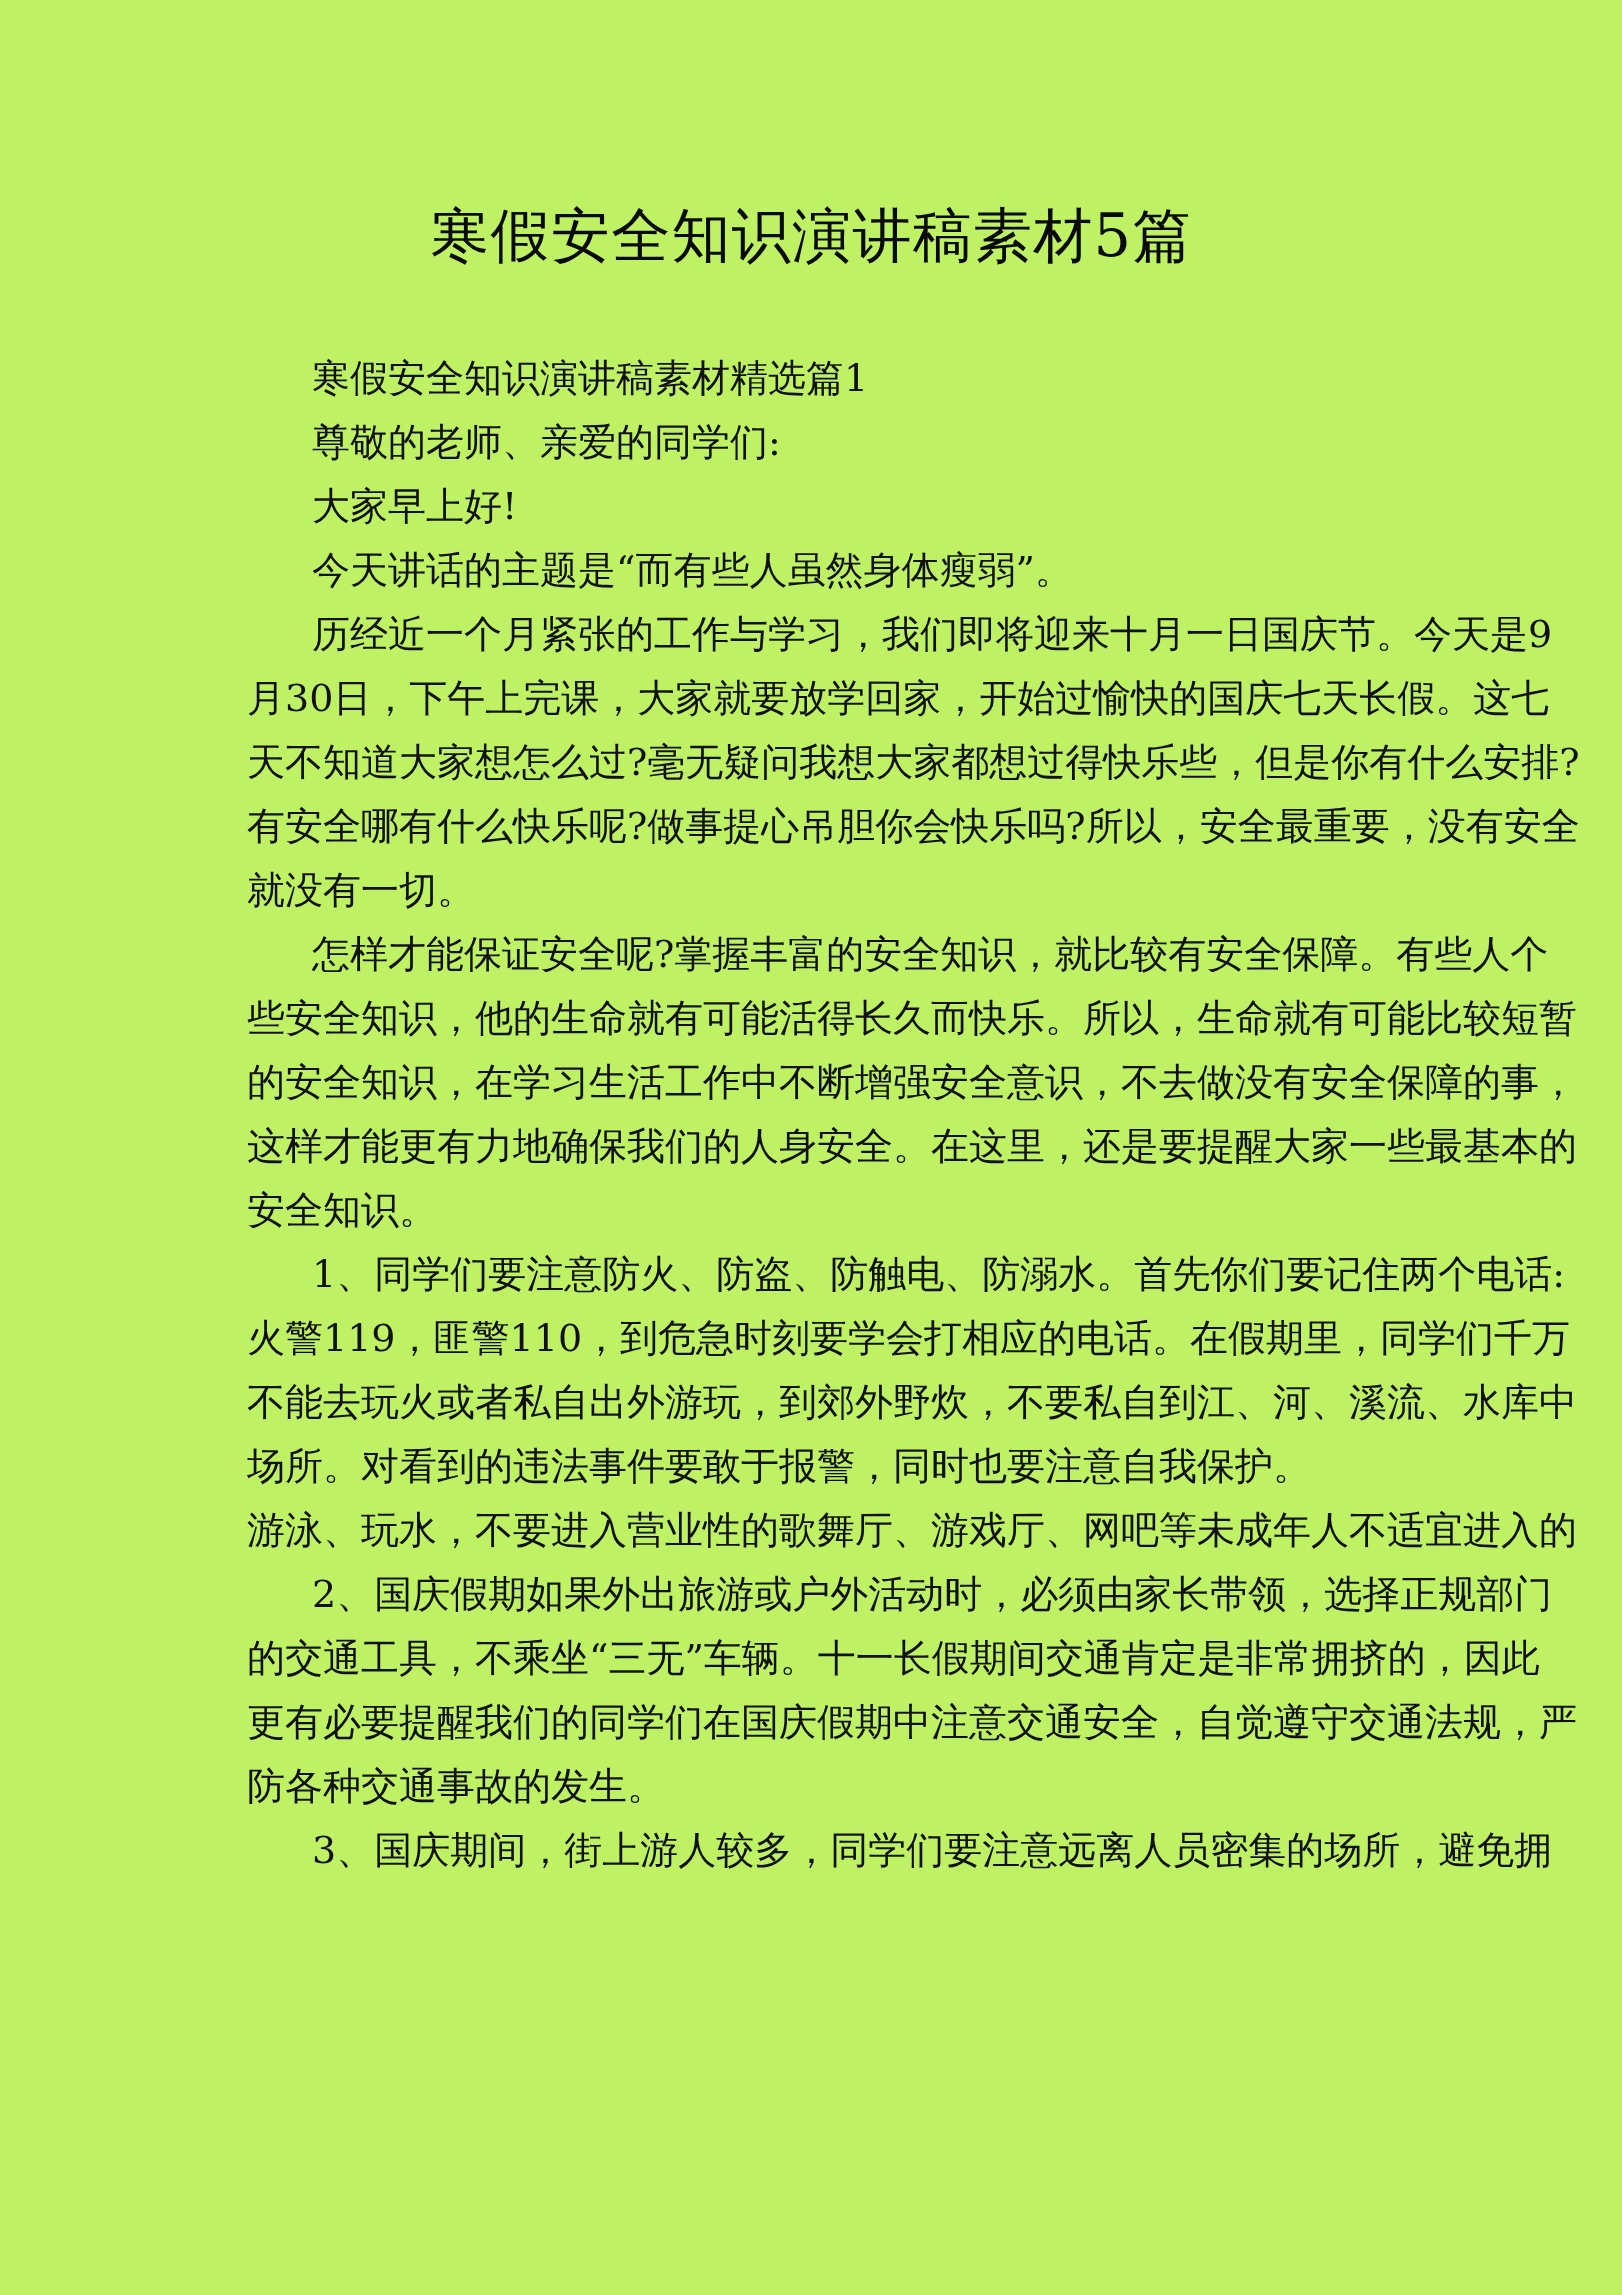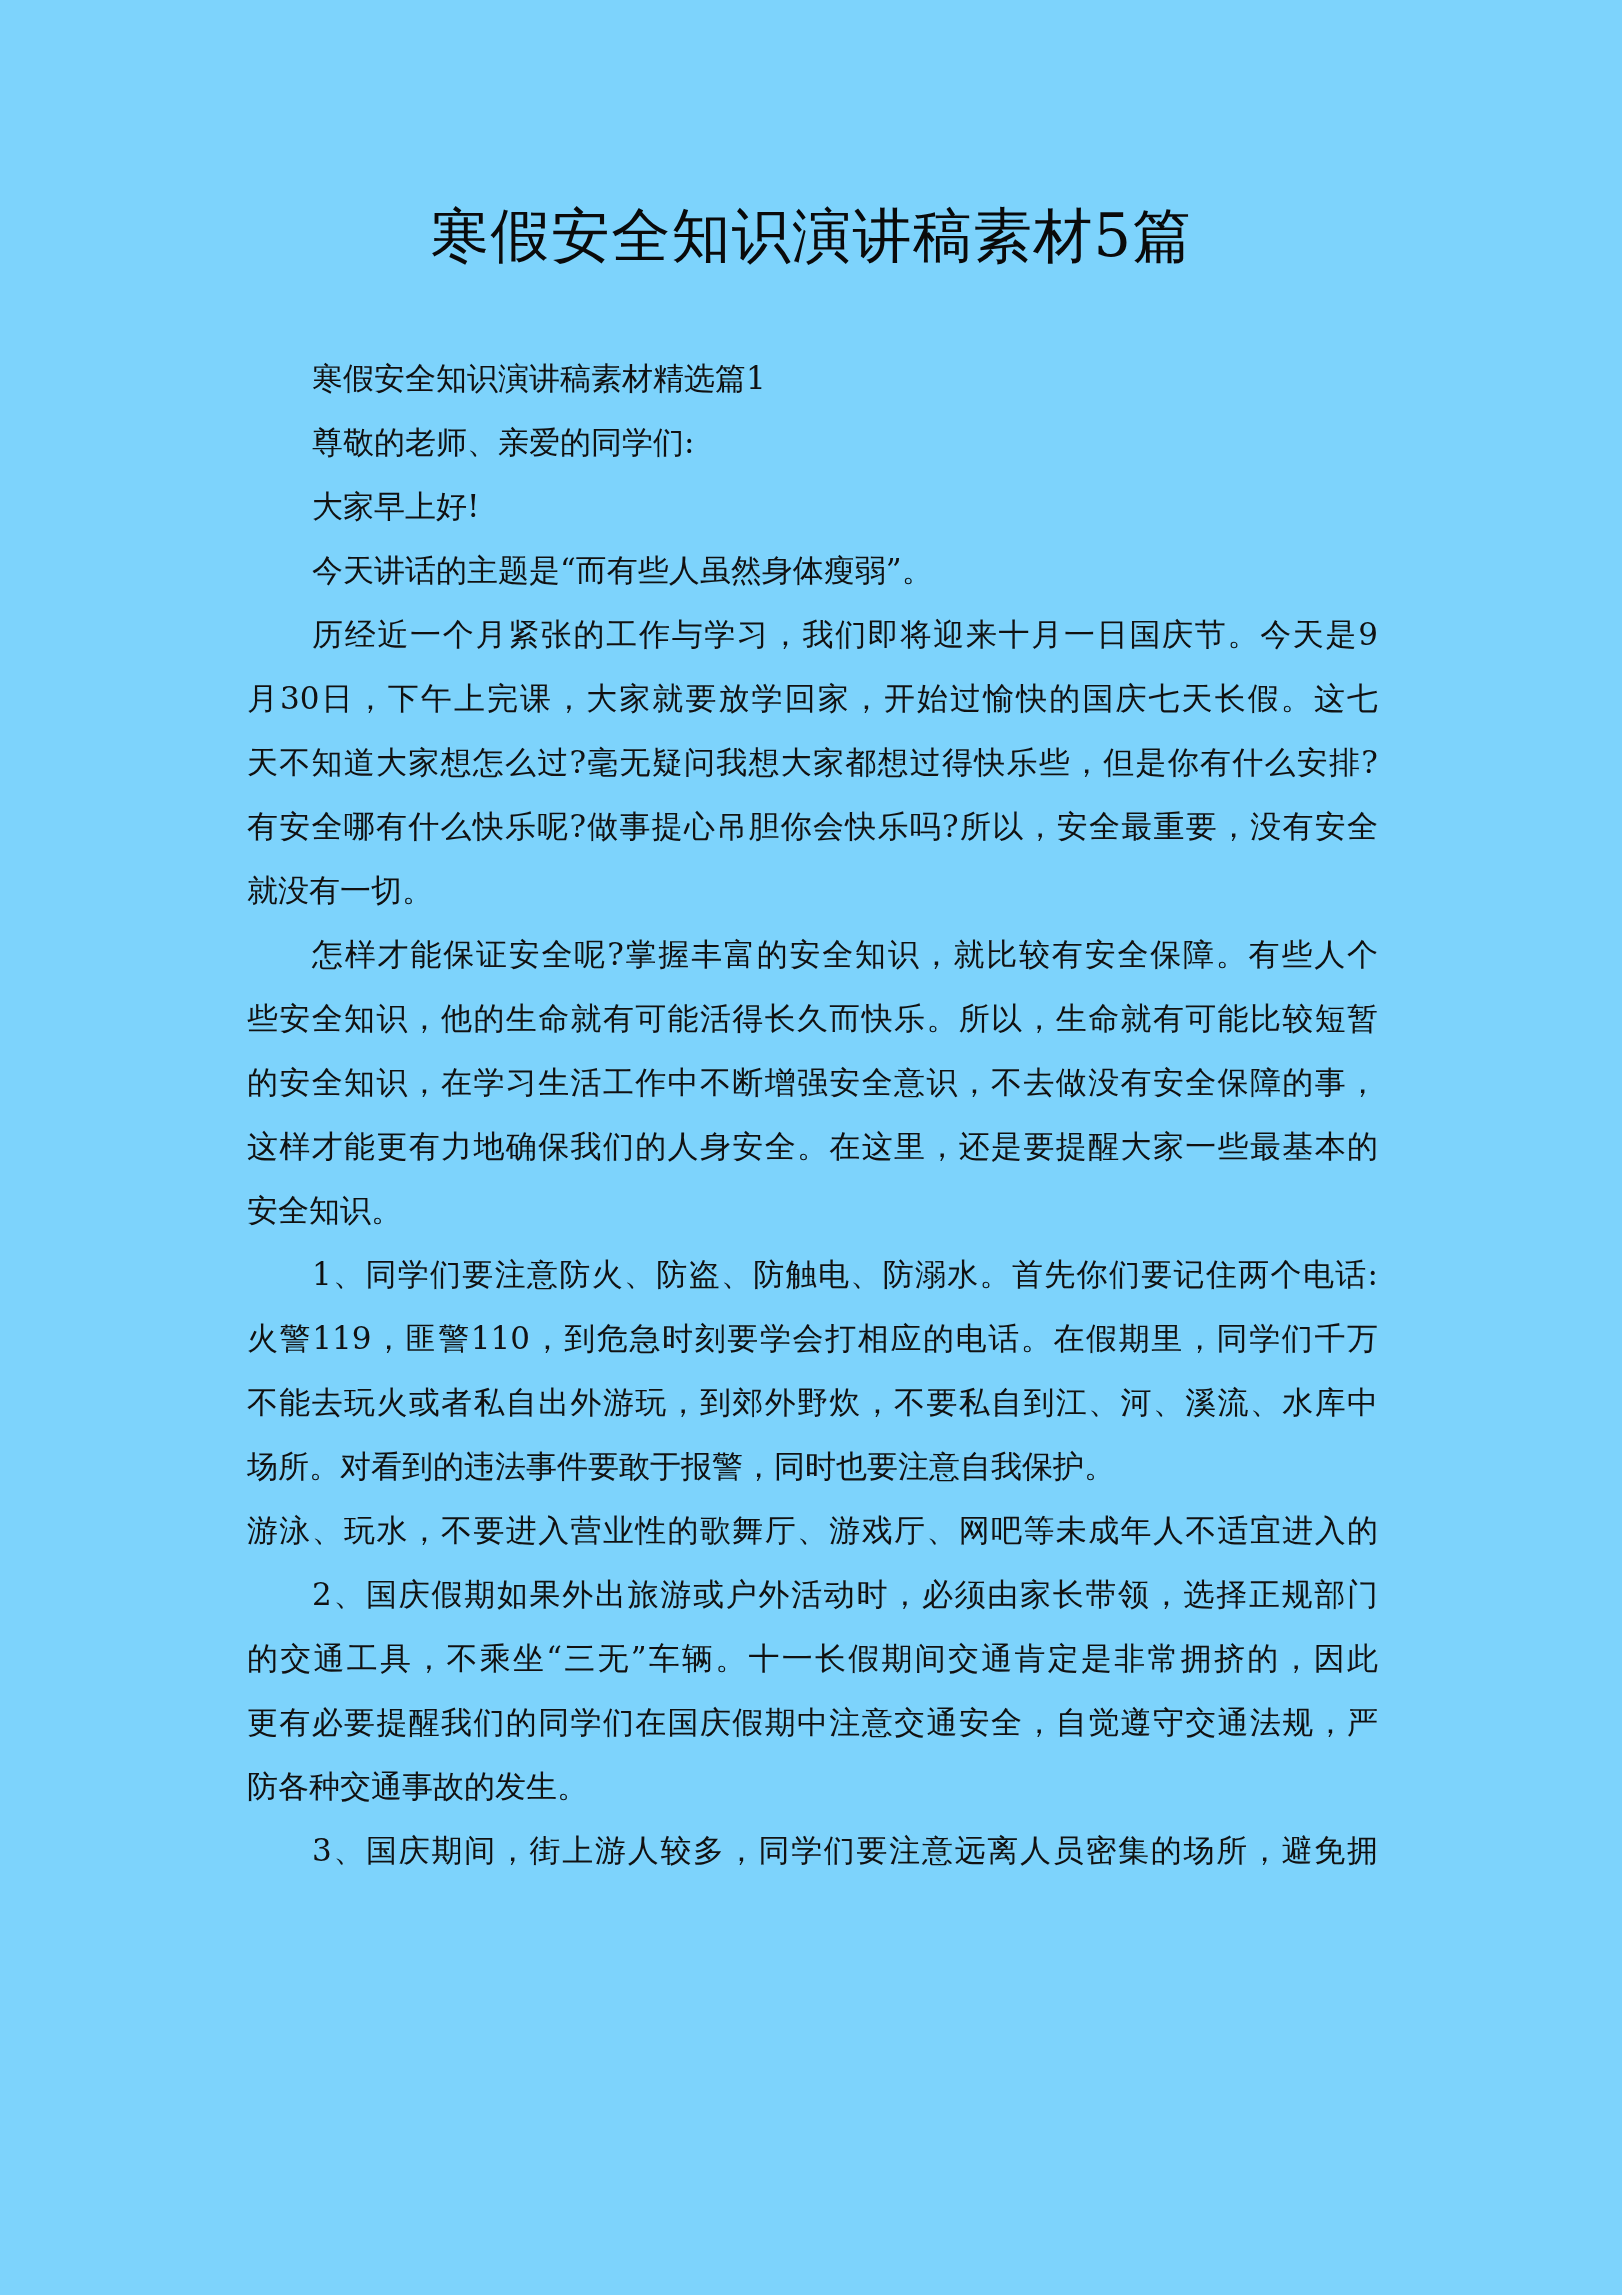--- a/index.html
+++ b/index.html
@@ -14,21 +14,21 @@
       overflow: hidden;
       font-family: "DejaVu Serif", "Liberation Serif", serif;
       color: #111111;
     }
     .page {
       position: absolute;
       left: 0;
       top: 0;
       width: 1623px;
       height: 2295px;
-      background: #7dd3fc;
+      background: #bef264;
     }
     .title {
       position: absolute;
       left: 0;
       width: 1623px;
       top: 196px;
       height: 79px;
       text-align: center;
       font-size: 59px;
       line-height: 79px;
@@ -39,21 +39,21 @@
     .body-text {
       position: absolute;
       left: 247px;
       top: 353px;
       width: 1131px;
     }
     .line {
       display: block;
       height: 64px;
       line-height: 51px;
-      font-size: 31px;
+      font-size: 38px;
       white-space: nowrap;
       overflow: visible;
       text-align: justify;
       text-align-last: justify;
       color: #111111;
     }
     .line.indent {
       padding-left: 65px;
     }
     .line.short {

